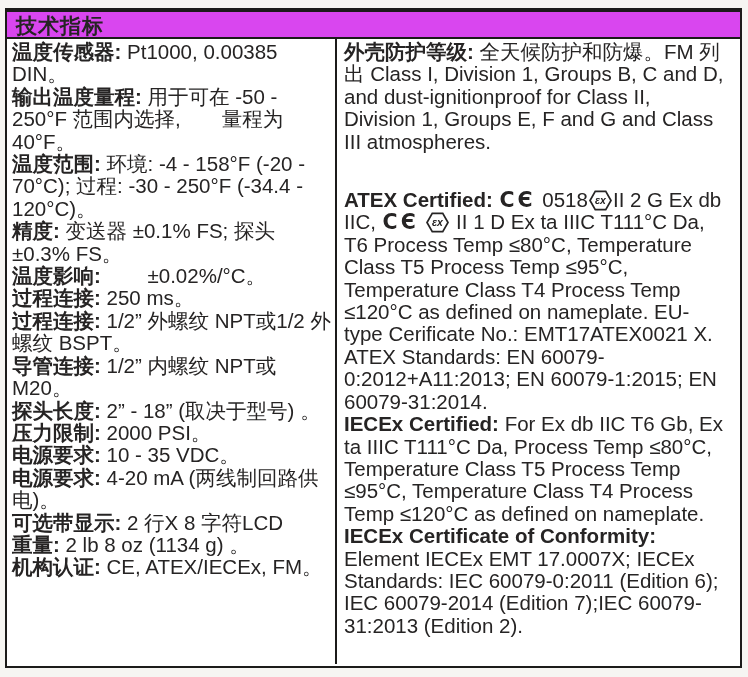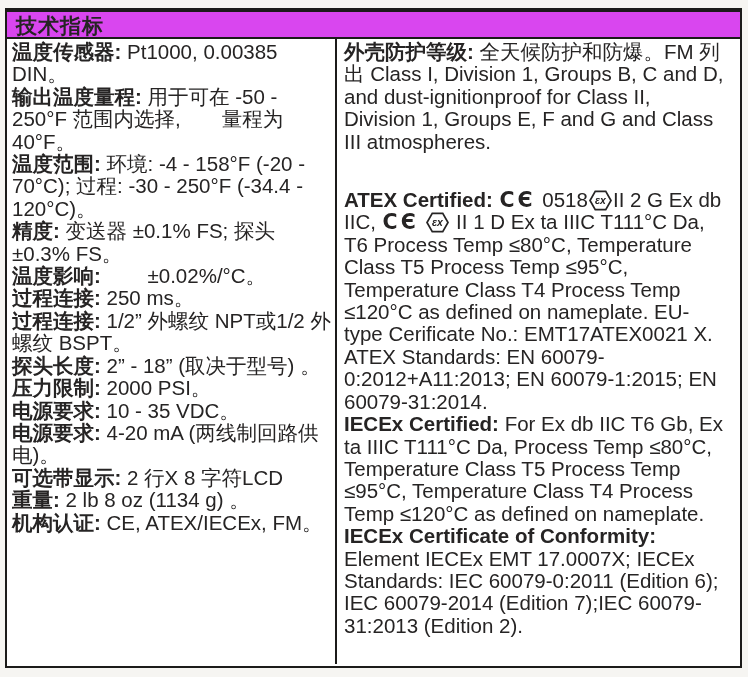--- a/index.html
+++ b/index.html
@@ -75,20 +75,21 @@
   </div>
   <div class="table-body">
     <div class="col col-left" id="left-col">
         <div class="spec-row"><b>温度传感器:</b><span> Pt1000, 0.00385 DIN。</span></div>
         <div class="spec-row"><b>输出温度量程:</b><span> 用于可在 -50 - 250°F 范围内选择,　　量程为 40°F。</span></div>
         <div class="spec-row"><b>温度范围:</b><span> 环境: -4 - 158°F (-20 - 70°C); 过程: -30 - 250°F (-34.4 - 120°C)。</span></div>
         <div class="spec-row"><b>精度:</b><span> 变送器 ±0.1% FS; 探头 ±0.3% FS。</span></div>
         <div class="spec-row"><b>温度影响:</b><span> 　　±0.02%/°C。</span></div>
         <div class="spec-row"><b>过程连接:</b><span> 250 ms。</span></div>
         <div class="spec-row"><b>过程连接:</b><span> 1/2” 外螺纹 NPT或1/2 外螺纹 BSPT。</span></div>
+        <div class="spec-row"><b>导管连接:</b><span> 1/2” 内螺纹 NPT或M20。</span></div>
         <div class="spec-row"><b>探头长度:</b><span> 2” - 18” (取决于型号) 。</span></div>
         <div class="spec-row"><b>压力限制:</b><span> 2000 PSI。</span></div>
         <div class="spec-row"><b>电源要求:</b><span> 10 - 35 VDC。</span></div>
         <div class="spec-row"><b>电源要求:</b><span> 4-20 mA (两线制回路供电)。</span></div>
         <div class="spec-row"><b>可选带显示:</b><span> 2 行X 8 字符LCD</span></div>
         <div class="spec-row"><b>重量:</b><span> 2 lb 8 oz (1134 g) 。</span></div>
         <div class="spec-row"><b>机构认证:</b><span> CE, ATEX/IECEx, FM。</span></div>
       </div>
     <div class="col col-right" id="right-col">
         <div class="para"><b>外壳防护等级: </b><span>全天候防护和防爆。FM 列出 Class I, Division 1, Groups B, C and D, and dust-ignitionproof for Class II, Division 1, Groups E, F and G and Class III atmospheres.</span></div>

